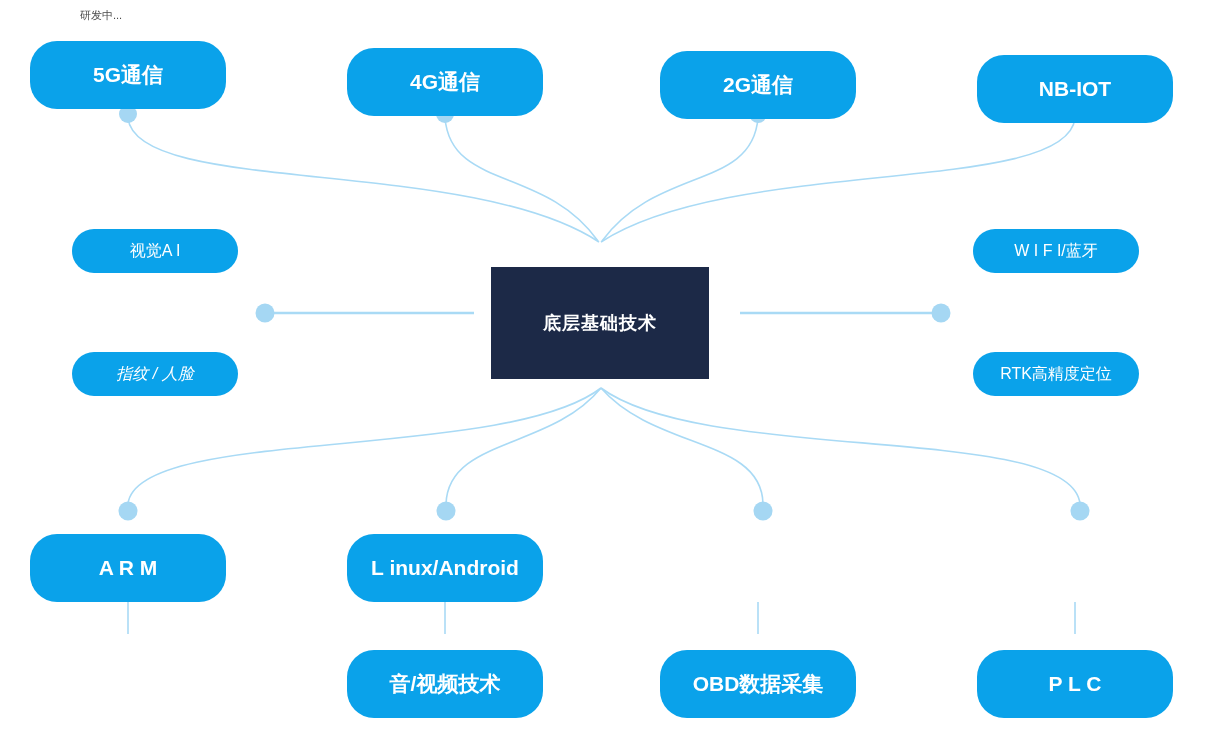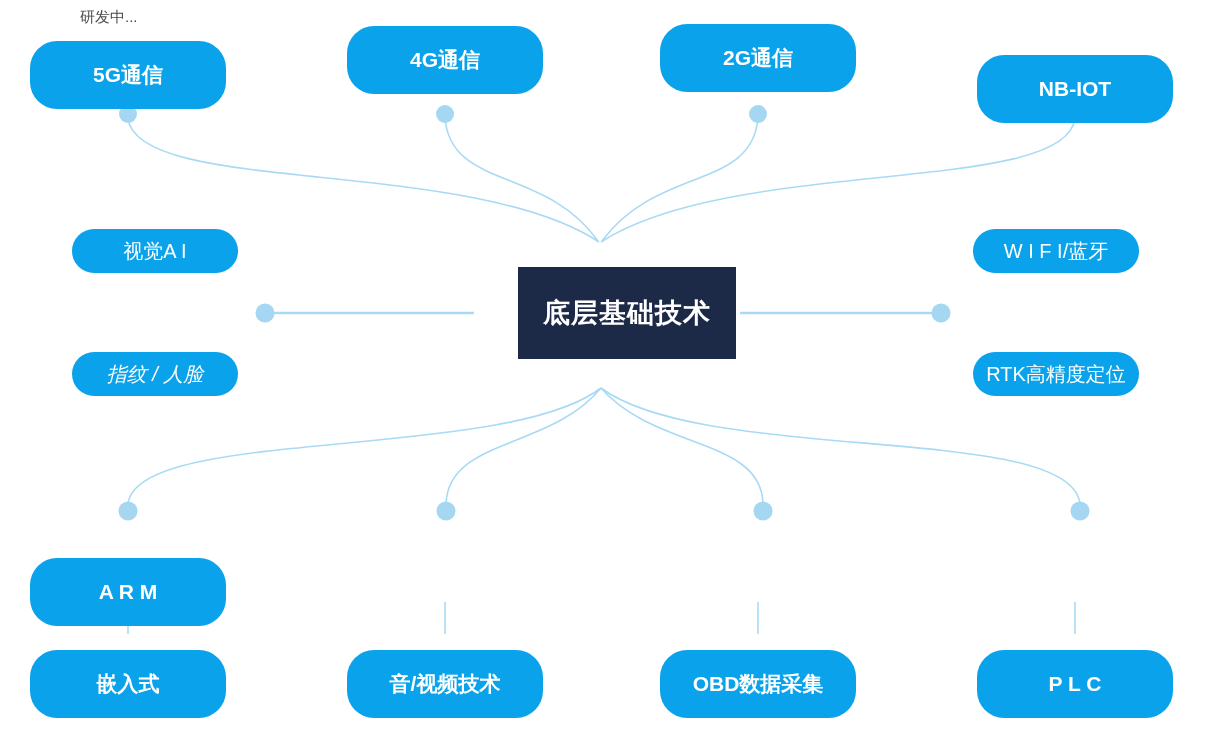--- a/index.html
+++ b/index.html
@@ -25,32 +25,32 @@
   .dot{fill:var(--dot);}
   .pill{
     position:absolute;
     display:flex;align-items:center;justify-content:center;
     background:var(--pill);
     color:var(--pill-text);
     white-space:pre;
     text-align:center;
   }
   .pill-lg{width:196px;height:68px;border-radius:27px;font-size:21px;font-weight:700;}
-  .pill-sm{width:166px;height:44px;border-radius:22px;font-size:20px;font-weight:400;text-align:center;}
+  .pill-sm{width:166px;height:44px;border-radius:22px;font-size:16px;font-weight:400;text-align:center;}
   .center-node{
     position:absolute;
-    left:518px;top:267px;width:218px;height:92px;
+    left:491px;top:267px;width:218px;height:112px;
     background:var(--navy);
     color:var(--pill-text);
     display:flex;align-items:center;justify-content:center;
-    font-size:27px;font-weight:700;letter-spacing:1px;
+    font-size:18px;font-weight:700;letter-spacing:1px;
   }
   .status-label{
     position:absolute;left:80px;top:8px;
-    font-size:15px;color:var(--label-gray);
+    font-size:11px;color:var(--label-gray);
   }
 </style>
 </head>
 <body>
 
 <div class="stage">
 
   <svg class="connector-layer" viewBox="0 0 1208 740" xmlns="http://www.w3.org/2000/svg">
 
     <path class="curve" d="M128,118 C136,196 468,156 599,242"></path>
@@ -80,32 +80,32 @@
 
     <line class="vline" x1="128" y1="602" x2="128" y2="634"></line>
     <line class="vline" x1="445" y1="602" x2="445" y2="634"></line>
     <line class="vline" x1="758" y1="602" x2="758" y2="634"></line>
     <line class="vline" x1="1075" y1="602" x2="1075" y2="634"></line>
   </svg>
 
   <div class="status-label">研发中...</div>
 
   <div class="pill pill-lg" style="left:30px;top:41px;">5G通信</div>
-  <div class="pill pill-lg" style="left:347px;top:26px;text-align:center;">4G通信</div>
-  <div class="pill pill-lg" style="left:660px;top:24px;">2G通信</div>
+  <div class="pill pill-lg" style="left:347px;top:48px;text-align:center;">4G通信</div>
+  <div class="pill pill-lg" style="left:660px;top:51px;">2G通信</div>
   <div class="pill pill-lg" style="left:977px;top:55px;">NB-IOT</div>
 
   <div class="pill pill-sm" style="left:72px;top:229px;">视觉A I</div>
   <div class="pill pill-sm" style="left:72px;top:352px;font-style:italic;">指纹 / 人脸</div>
 
   <div class="center-node">底层基础技术</div>
 
   <div class="pill pill-sm" style="left:973px;top:229px;">W I F I/蓝牙</div>
   <div class="pill pill-sm" style="left:973px;top:352px;">RTK高精度定位</div>
 
-  <div class="pill pill-lg" style="left:30px;top:534px;margin-top:24px;">A R M</div>
+  <div class="pill pill-lg" style="left:30px;top:534px;">A R M</div>
+  <div class="pill pill-lg" style="left:347px;top:534px;">L inux/Android</div>
 
-  <div class="pill pill-lg" style="left:30px;top:650px;">嵌入式</div>
   <div class="pill pill-lg" style="left:347px;top:650px;">音/视频技术</div>
   <div class="pill pill-lg" style="left:660px;top:650px;">OBD数据采集</div>
   <div class="pill pill-lg" style="left:977px;top:650px;">P L C</div>
 
 </div>
 
 </body></html>

